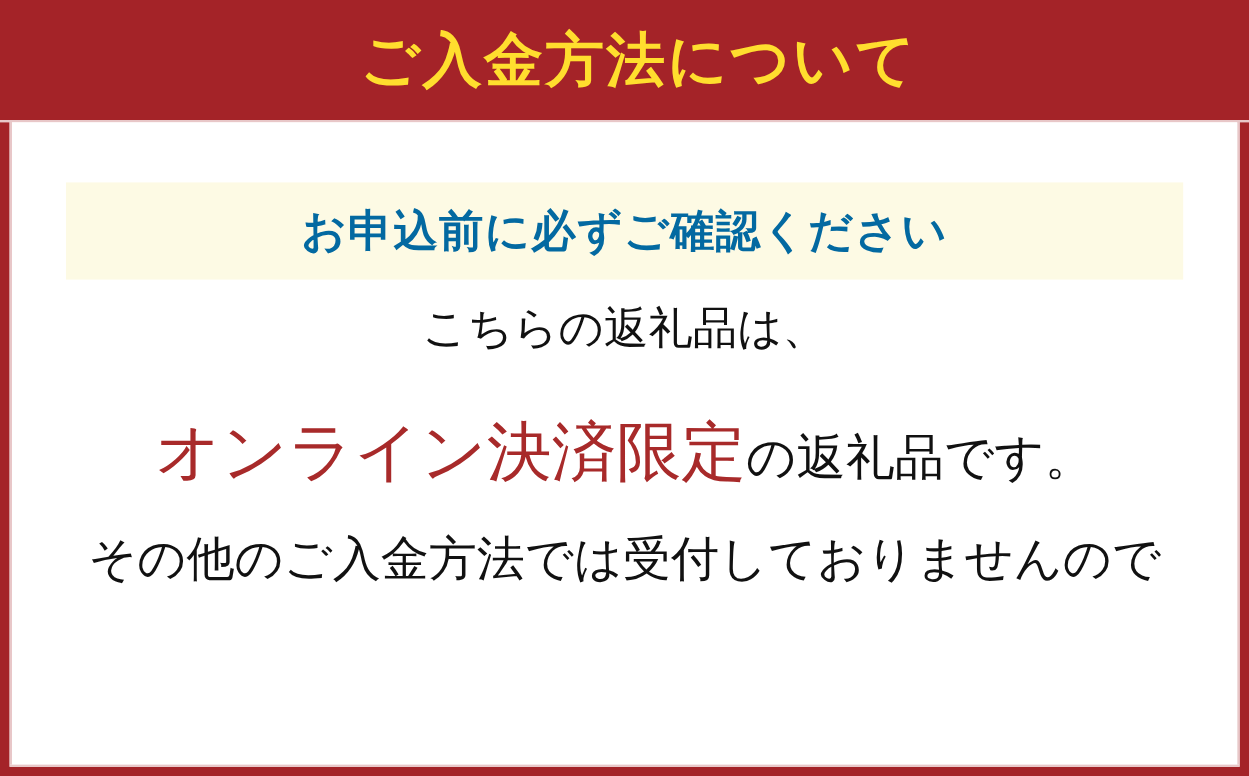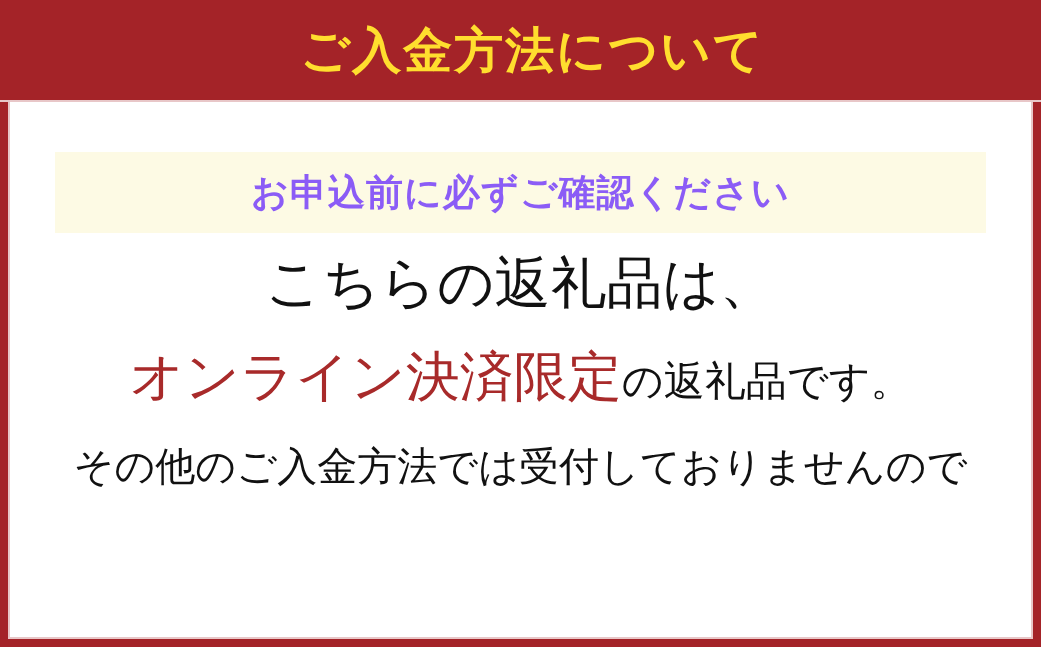--- a/index.html
+++ b/index.html
@@ -84,21 +84,21 @@
     left: 45px;
     top: 50px;
     width: 931px;
     height: 81px;
     background: #FDFAE4;
     display: flex;
     align-items: center;
     justify-content: center;
   }
   .cream-banner-text {
-    color: #8b5cf6;
+    color: #0369a1;
     font-size: 37px;
     font-weight: bold;
     letter-spacing: 1px;
     line-height: 1;
     white-space: nowrap;
   }
 
   
   .body-lines {
     position: absolute;
@@ -108,21 +108,21 @@
     height: 404px;
   }
   .body-line {
     position: absolute;
     width: 100%;
     text-align: center;
     color: #111111;
     line-height: 1;
     white-space: nowrap;
   }
-  .line-1 { top: 22px;  font-size: 56px; }
+  .line-1 { top: 22px;  font-size: 37px; }
   .line-2 { top: 117px; font-size: 41px; }
   .line-3 { top: 213px; font-size: 40px; }
   .line-4 { top: 293px; font-size: 40px; }
 
   .emph-red {
     color: #A82A2A;
     font-size: 54px;
     font-weight: normal;
     letter-spacing: 0px;
   }

